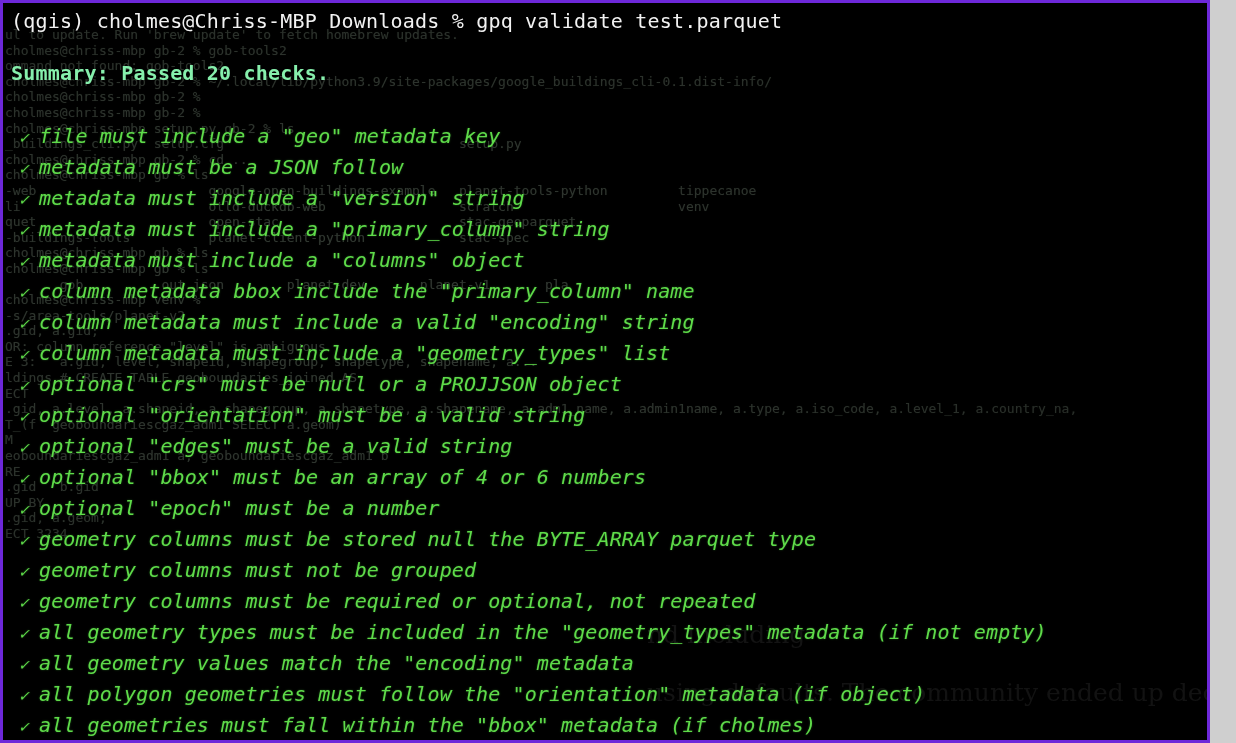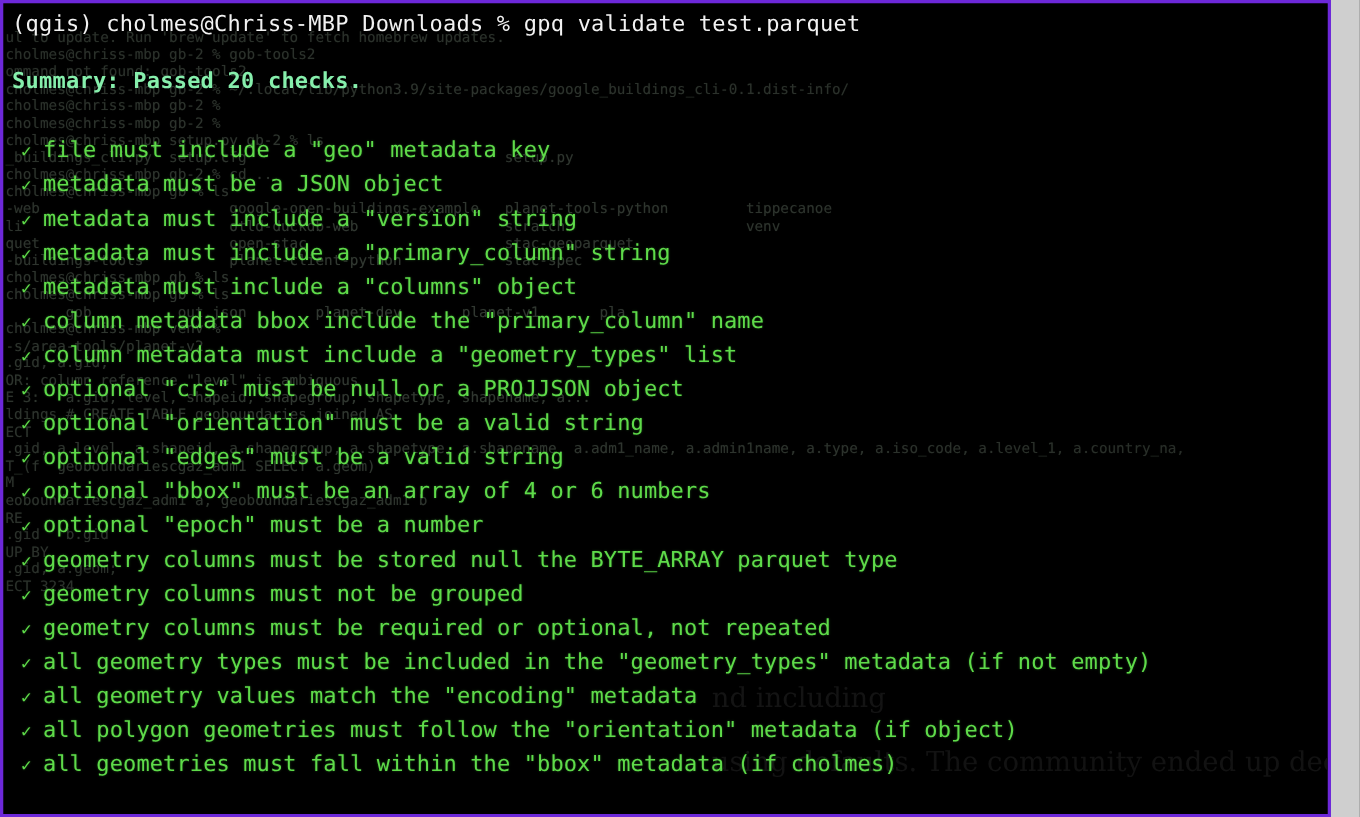--- a/index.html
+++ b/index.html
@@ -110,20 +110,21 @@
 
   .check-row {
     display: block;
     height: 31px;
     white-space: nowrap;
     color: #5fdb4a;
     font-size: 20px;
     line-height: 31px;
     letter-spacing: 0.1px;
     text-shadow: 0 0 2px rgba(70,200,60,0.45);
+    font-style: italic;
   }
 
   .check-mark {
     display: inline-block;
     width: 20px;
     font-size: 16px;
     color: #5fdb4a;
     vertical-align: baseline;
   }
 
@@ -147,25 +148,26 @@
   <div id="vignette"></div>
 
   <div id="fg-layer">
 
     <div class="prompt-line" style="top:6px;">(qgis) cholmes@Chriss-MBP Downloads % gpq validate test.parquet</div>
 
     <div class="summary-line" style="top:58px;">Summary: Passed 20 checks.</div>
 
     <div id="check-list">
         <div class="check-row"><span class="check-mark">✓</span><span class="check-text">file must include a "geo" metadata key</span></div>
-        <div class="check-row"><span class="check-mark">✓</span><span class="check-text">metadata must be a JSON object</span></div>
+        <div class="check-row"><span class="check-mark">✓</span><span class="check-text">metadata must be a JSON follow</span></div>
         <div class="check-row"><span class="check-mark">✓</span><span class="check-text">metadata must include a "version" string</span></div>
         <div class="check-row"><span class="check-mark">✓</span><span class="check-text">metadata must include a "primary_column" string</span></div>
         <div class="check-row"><span class="check-mark">✓</span><span class="check-text">metadata must include a "columns" object</span></div>
         <div class="check-row"><span class="check-mark">✓</span><span class="check-text">column metadata bbox include the "primary_column" name</span></div>
+        <div class="check-row"><span class="check-mark">✓</span><span class="check-text">column metadata must include a valid "encoding" string</span></div>
         <div class="check-row"><span class="check-mark">✓</span><span class="check-text">column metadata must include a "geometry_types" list</span></div>
         <div class="check-row"><span class="check-mark">✓</span><span class="check-text">optional "crs" must be null or a PROJJSON object</span></div>
         <div class="check-row"><span class="check-mark">✓</span><span class="check-text">optional "orientation" must be a valid string</span></div>
         <div class="check-row"><span class="check-mark">✓</span><span class="check-text">optional "edges" must be a valid string</span></div>
         <div class="check-row"><span class="check-mark">✓</span><span class="check-text">optional "bbox" must be an array of 4 or 6 numbers</span></div>
         <div class="check-row"><span class="check-mark">✓</span><span class="check-text">optional "epoch" must be a number</span></div>
         <div class="check-row"><span class="check-mark">✓</span><span class="check-text">geometry columns must be stored null the BYTE_ARRAY parquet type</span></div>
         <div class="check-row"><span class="check-mark">✓</span><span class="check-text">geometry columns must not be grouped</span></div>
         <div class="check-row"><span class="check-mark">✓</span><span class="check-text">geometry columns must be required or optional, not repeated</span></div>
         <div class="check-row"><span class="check-mark">✓</span><span class="check-text">all geometry types must be included in the "geometry_types" metadata (if not empty)</span></div>

